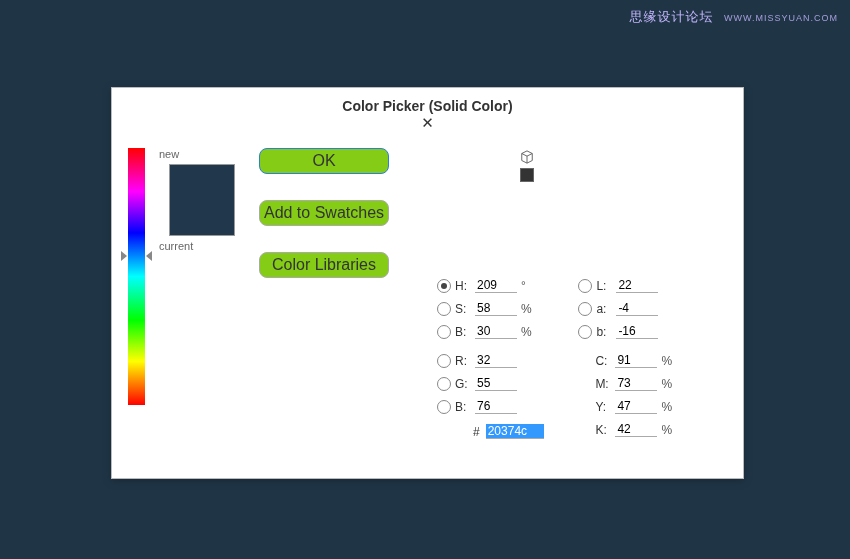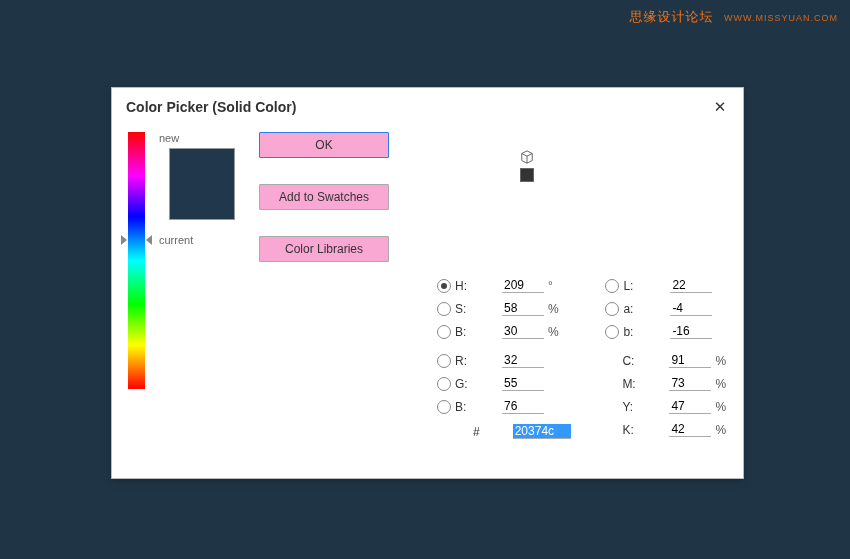--- a/index.html
+++ b/index.html
@@ -11,40 +11,41 @@
     font-family: "Segoe UI", Tahoma, Arial, sans-serif;
     font-size: 12px;
     color: #333;
     overflow: hidden;
     position: relative;
   }
   .watermark {
     position: absolute;
     top: 8px;
     right: 12px;
-    color: #f97316;
+    color: #c4b5fd;
     font-size: 13px;
     letter-spacing: 1px;
   }
   .watermark .small { font-size: 9px; letter-spacing: 1px; opacity: .8; margin-left:6px;}
   .dialog {
     position: absolute;
     left: 111px;
     top: 87px;
     width: 631px;
     height: 390px;
     background: #fff;
     border: 1px solid #bbb;
     box-shadow: 0 2px 8px rgba(0,0,0,0.25);
   }
   .title-row {
     display: flex;
     justify-content: space-between;
     align-items: center;
     padding: 10px 14px 4px 14px;
+    flex-direction: column;
   }
   .title-text { font-weight: 600; font-size: 14px; }
   .closex {
     font-size: 15px;
     width:18px;height:18px;display:flex;align-items:center;justify-content:center;
     cursor:pointer;
   }
   .body {
     display: flex;
     padding: 12px 14px 10px 16px;
@@ -86,48 +87,48 @@
   }
   .huetri.left { border-left:6px solid #888; left:-7px;}
   .huetri.right{ border-right:6px solid #888; right:-7px;}
   
   .previewcol { flex:none; width:86px; }
   .plabel { font-size:11px; color:#666; margin-bottom:4px;}
   .swatchbox {
     width:64px;height:70px;border:1px solid #999;margin:0 auto;
   }
   .swhalf{height:50%;width:100%;}
-  .plabel2{font-size:11px;color:#666;margin-top:14px;}
+  .plabel2{font-size:11px;color:#666;margin-top:4px;}
   .cubegroup{display:flex;flex-direction:column;align-items:center;gap:4px;
     position:absolute; left:408px; top:62px;}
   .cubeicon{width:14px;height:14px;}
   .squareicon{width:12px;height:12px;border:1px solid #666;background:#333;}
   
   .rightcol { flex:1; display:flex; flex-direction:column; align-items:flex-start; gap:10px;}
   .btn {
-    width: 128px; height:24px; border:1px solid #aaa; border-radius:1px;
-    background:#f9a8d4; display:flex;align-items:center;justify-content:center;
-    font-size:12px; cursor:pointer;
+    width: 128px; height:24px; border:1px solid #aaa; border-radius:8px;
+    background:#84cc16; display:flex;align-items:center;justify-content:center;
+    font-size:16px; cursor:pointer;
   }
   .btn.primary{border-color:#2b7de9;}
   .btngap{height:6px;}
   
   .numarea{
     position:absolute; left:325px; top:186px; width:300px;
   }
   .numrow{display:flex;align-items:center;height:23px;}
   .radio{
     width:12px;height:12px;border:1px solid #888;border-radius:50%;display:inline-flex;
     align-items:center;justify-content:center;margin-right:4px;background:#fff;
   }
   .radio.checked::after{content:"";width:6px;height:6px;background:#444;border-radius:50%;}
   .nlabel{width:20px;text-align:left;}
   .ninput{
     width:38px;border:none;border-bottom:1px solid #aaa;font:inherit;
-    text-align:left;padding:0 2px;margin-left:27px;
+    text-align:left;padding:0 2px;
   }
   .ninput.sel{background:#3399ff;color:#fff;}
   .unit{width:16px;padding-left:4px;color:#555;}
   .numcol{display:inline-block;vertical-align:top;}
   .colgap{display:inline-block;width:28px;}
   .hexrow{margin-top:6px;display:flex;align-items:center;}
   .hexhash{margin:0 6px 0 36px;}
 </style>
 </head>
 <body>

